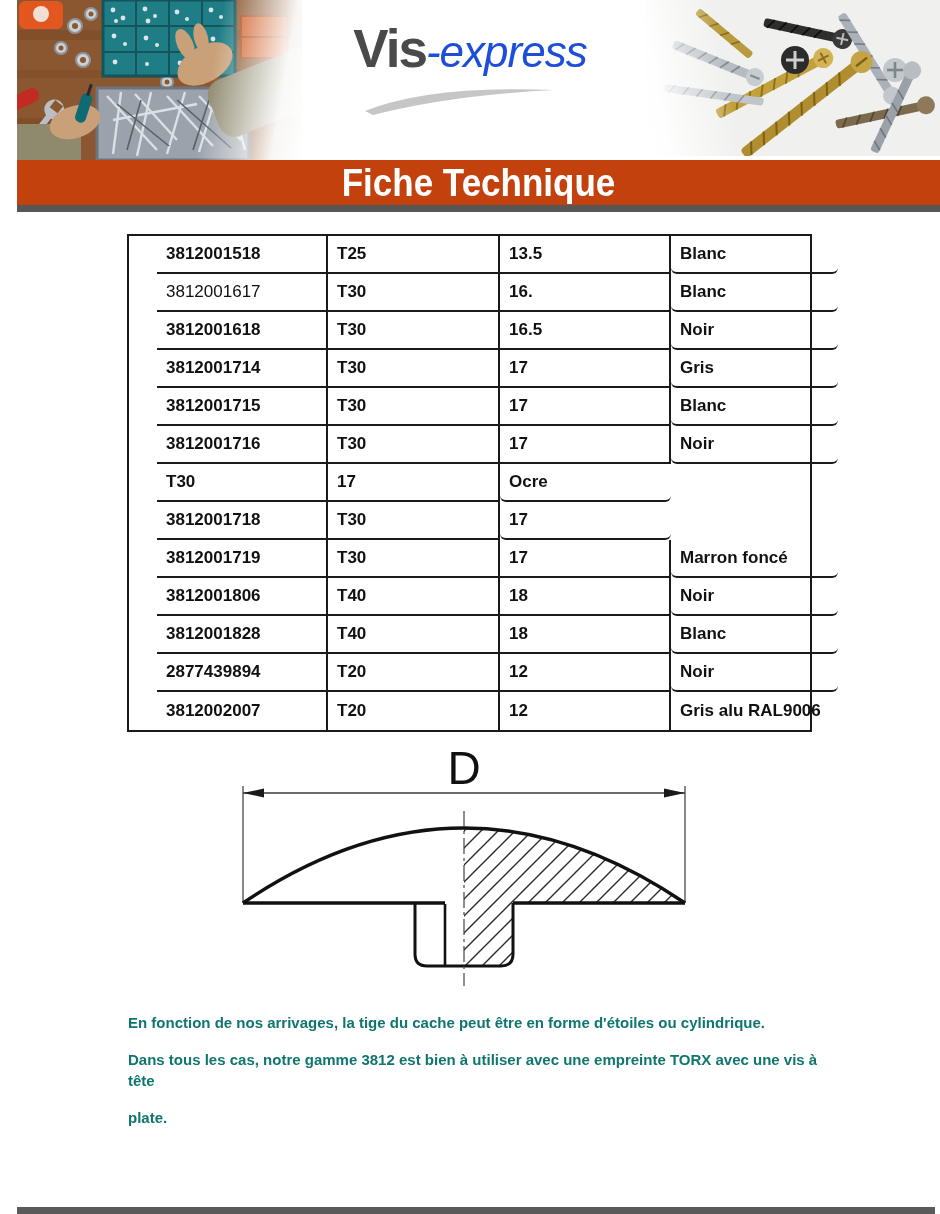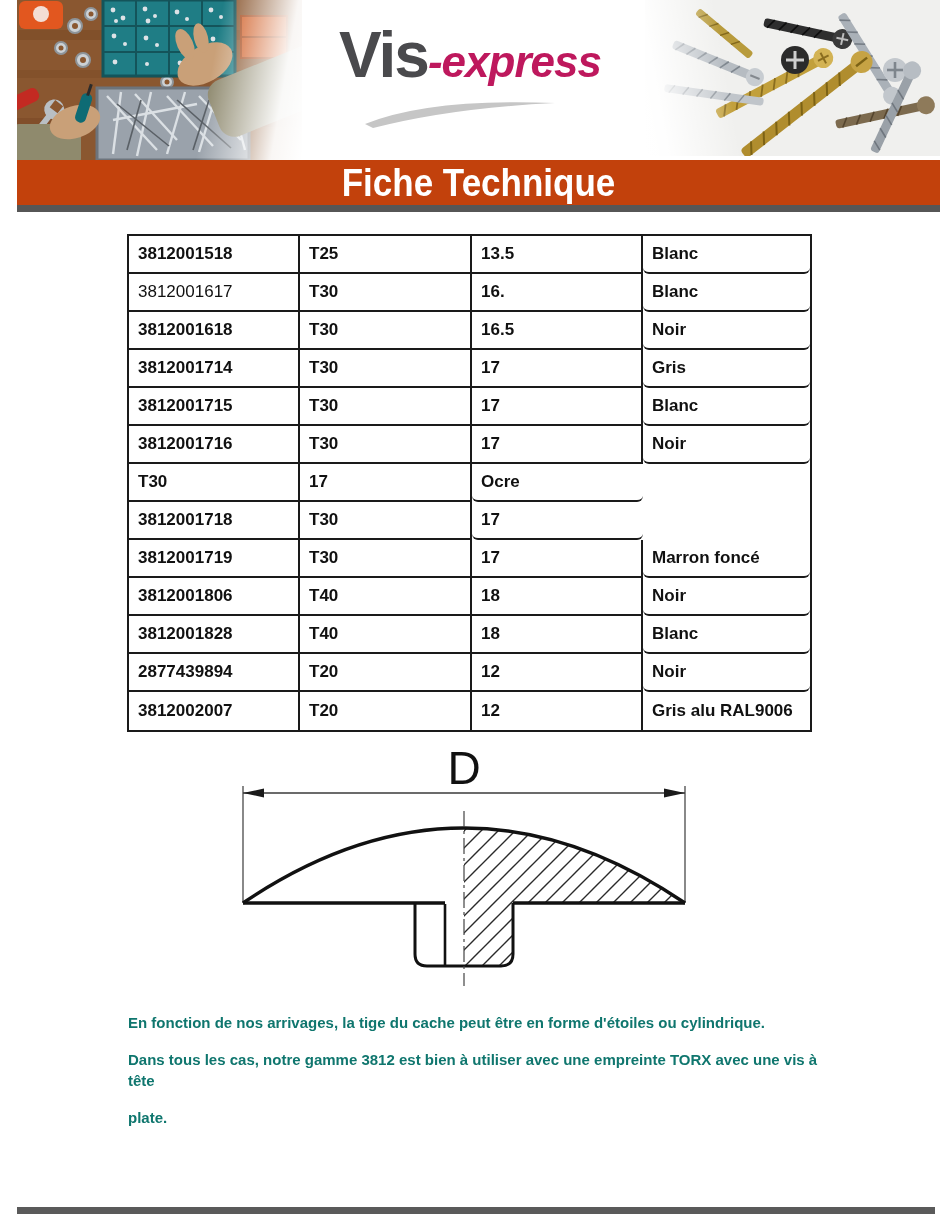--- a/index.html
+++ b/index.html
@@ -9,37 +9,37 @@
   }
   
   .photo{position:absolute;top:0;overflow:hidden;}
   .photo-left{left:17px;width:285px;height:160px;}
   .photo-right{left:645px;width:295px;height:156px;}
   .photo svg{display:block;}
   .fade-right{position:absolute;inset:0;background:linear-gradient(100deg,rgba(255,255,255,0) 66%,rgba(255,255,255,.95) 90%,#fff 100%);}
   .fade-left{position:absolute;inset:0;background:linear-gradient(260deg,rgba(255,255,255,0) 70%,rgba(255,255,255,.95) 93%,#fff 100%);}
   .logo{position:absolute;left:315px;top:18px;width:310px;height:120px;text-align:center;}
   .logo-line{white-space:nowrap;}
-  .logo-vis{font-size:64px;font-weight:bold;color:#4a4a4d;letter-spacing:-2px;}
-  .logo-express{font-size:44px;font-weight:bold;font-style:italic;color:#be185d;letter-spacing:-1px;}
+  .logo-vis{font-size:53px;font-weight:bold;color:#4a4a4d;letter-spacing:-2px;}
+  .logo-express{font-size:44px;font-weight:normal;font-style:italic;color:#1d4ed8;letter-spacing:-1px;}
   .logo-swoosh{margin:2px 0 0 18px;}
   
   .banner{
     position:absolute;left:17px;top:160px;width:923px;height:45px;
     background:#c2410c;border-bottom:7px solid #565656;
     display:flex;align-items:center;justify-content:center;
   }
   .banner-title{
     color:#ffffff;font-weight:bold;font-size:35px;letter-spacing:0px;
     transform:scaleY(1.12);transform-origin:center;
   }
   
   .spec-table{
     position:absolute;left:127px;top:234px;width:685px;
-    border:2px solid #1a1a1a;box-sizing:border-box;background:#fff;
+    border:2px solid #1a1a1a;box-sizing:border-box;background:#fff;padding-left:28px;
   }
   .t-row{display:grid;grid-template-columns:171px 172px 171px 167px;height:38px;}
   .t-row:last-child .t-cell{border-bottom:none;}
   .t-cell{
     border-right:2px solid #1a1a1a;border-bottom:2px solid #1a1a1a;
     box-sizing:border-box;display:flex;align-items:center;
     padding-left:9px;font-size:17px;font-weight:bold;color:#111;
   }
   .t-cell:last-child{border-right:none;border-radius:6px;}
   .fw-normal{font-weight:normal;}

